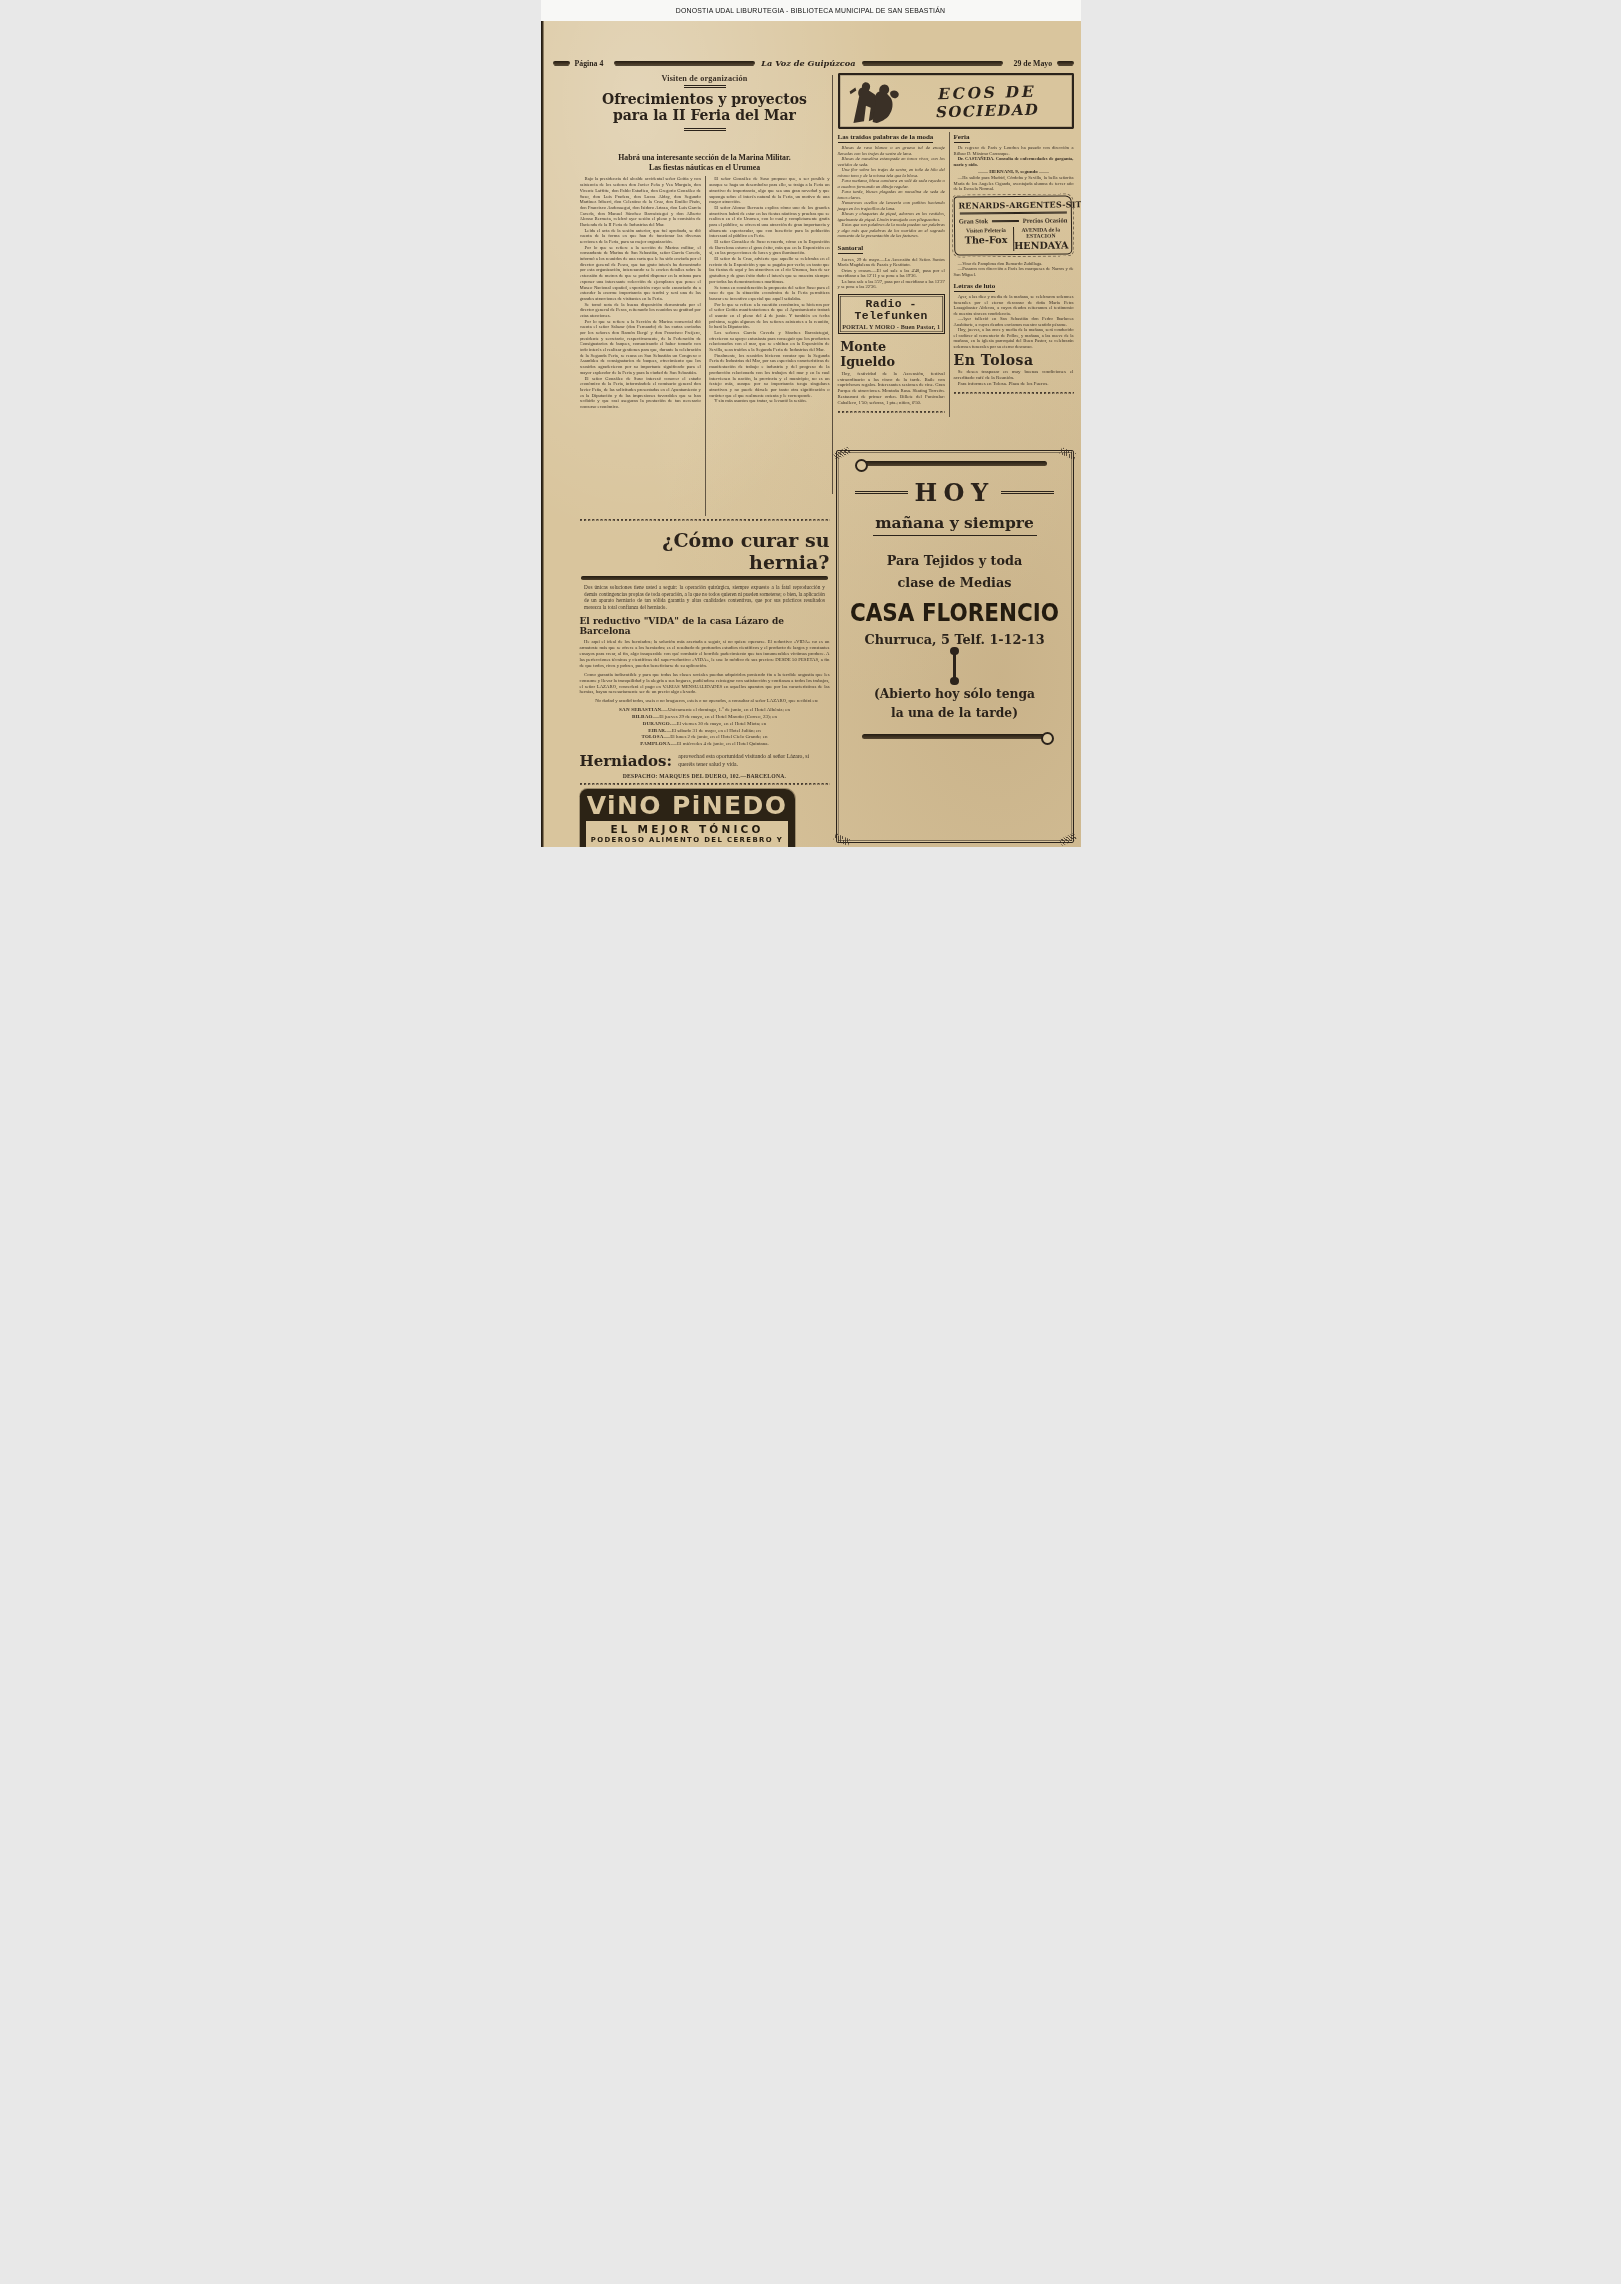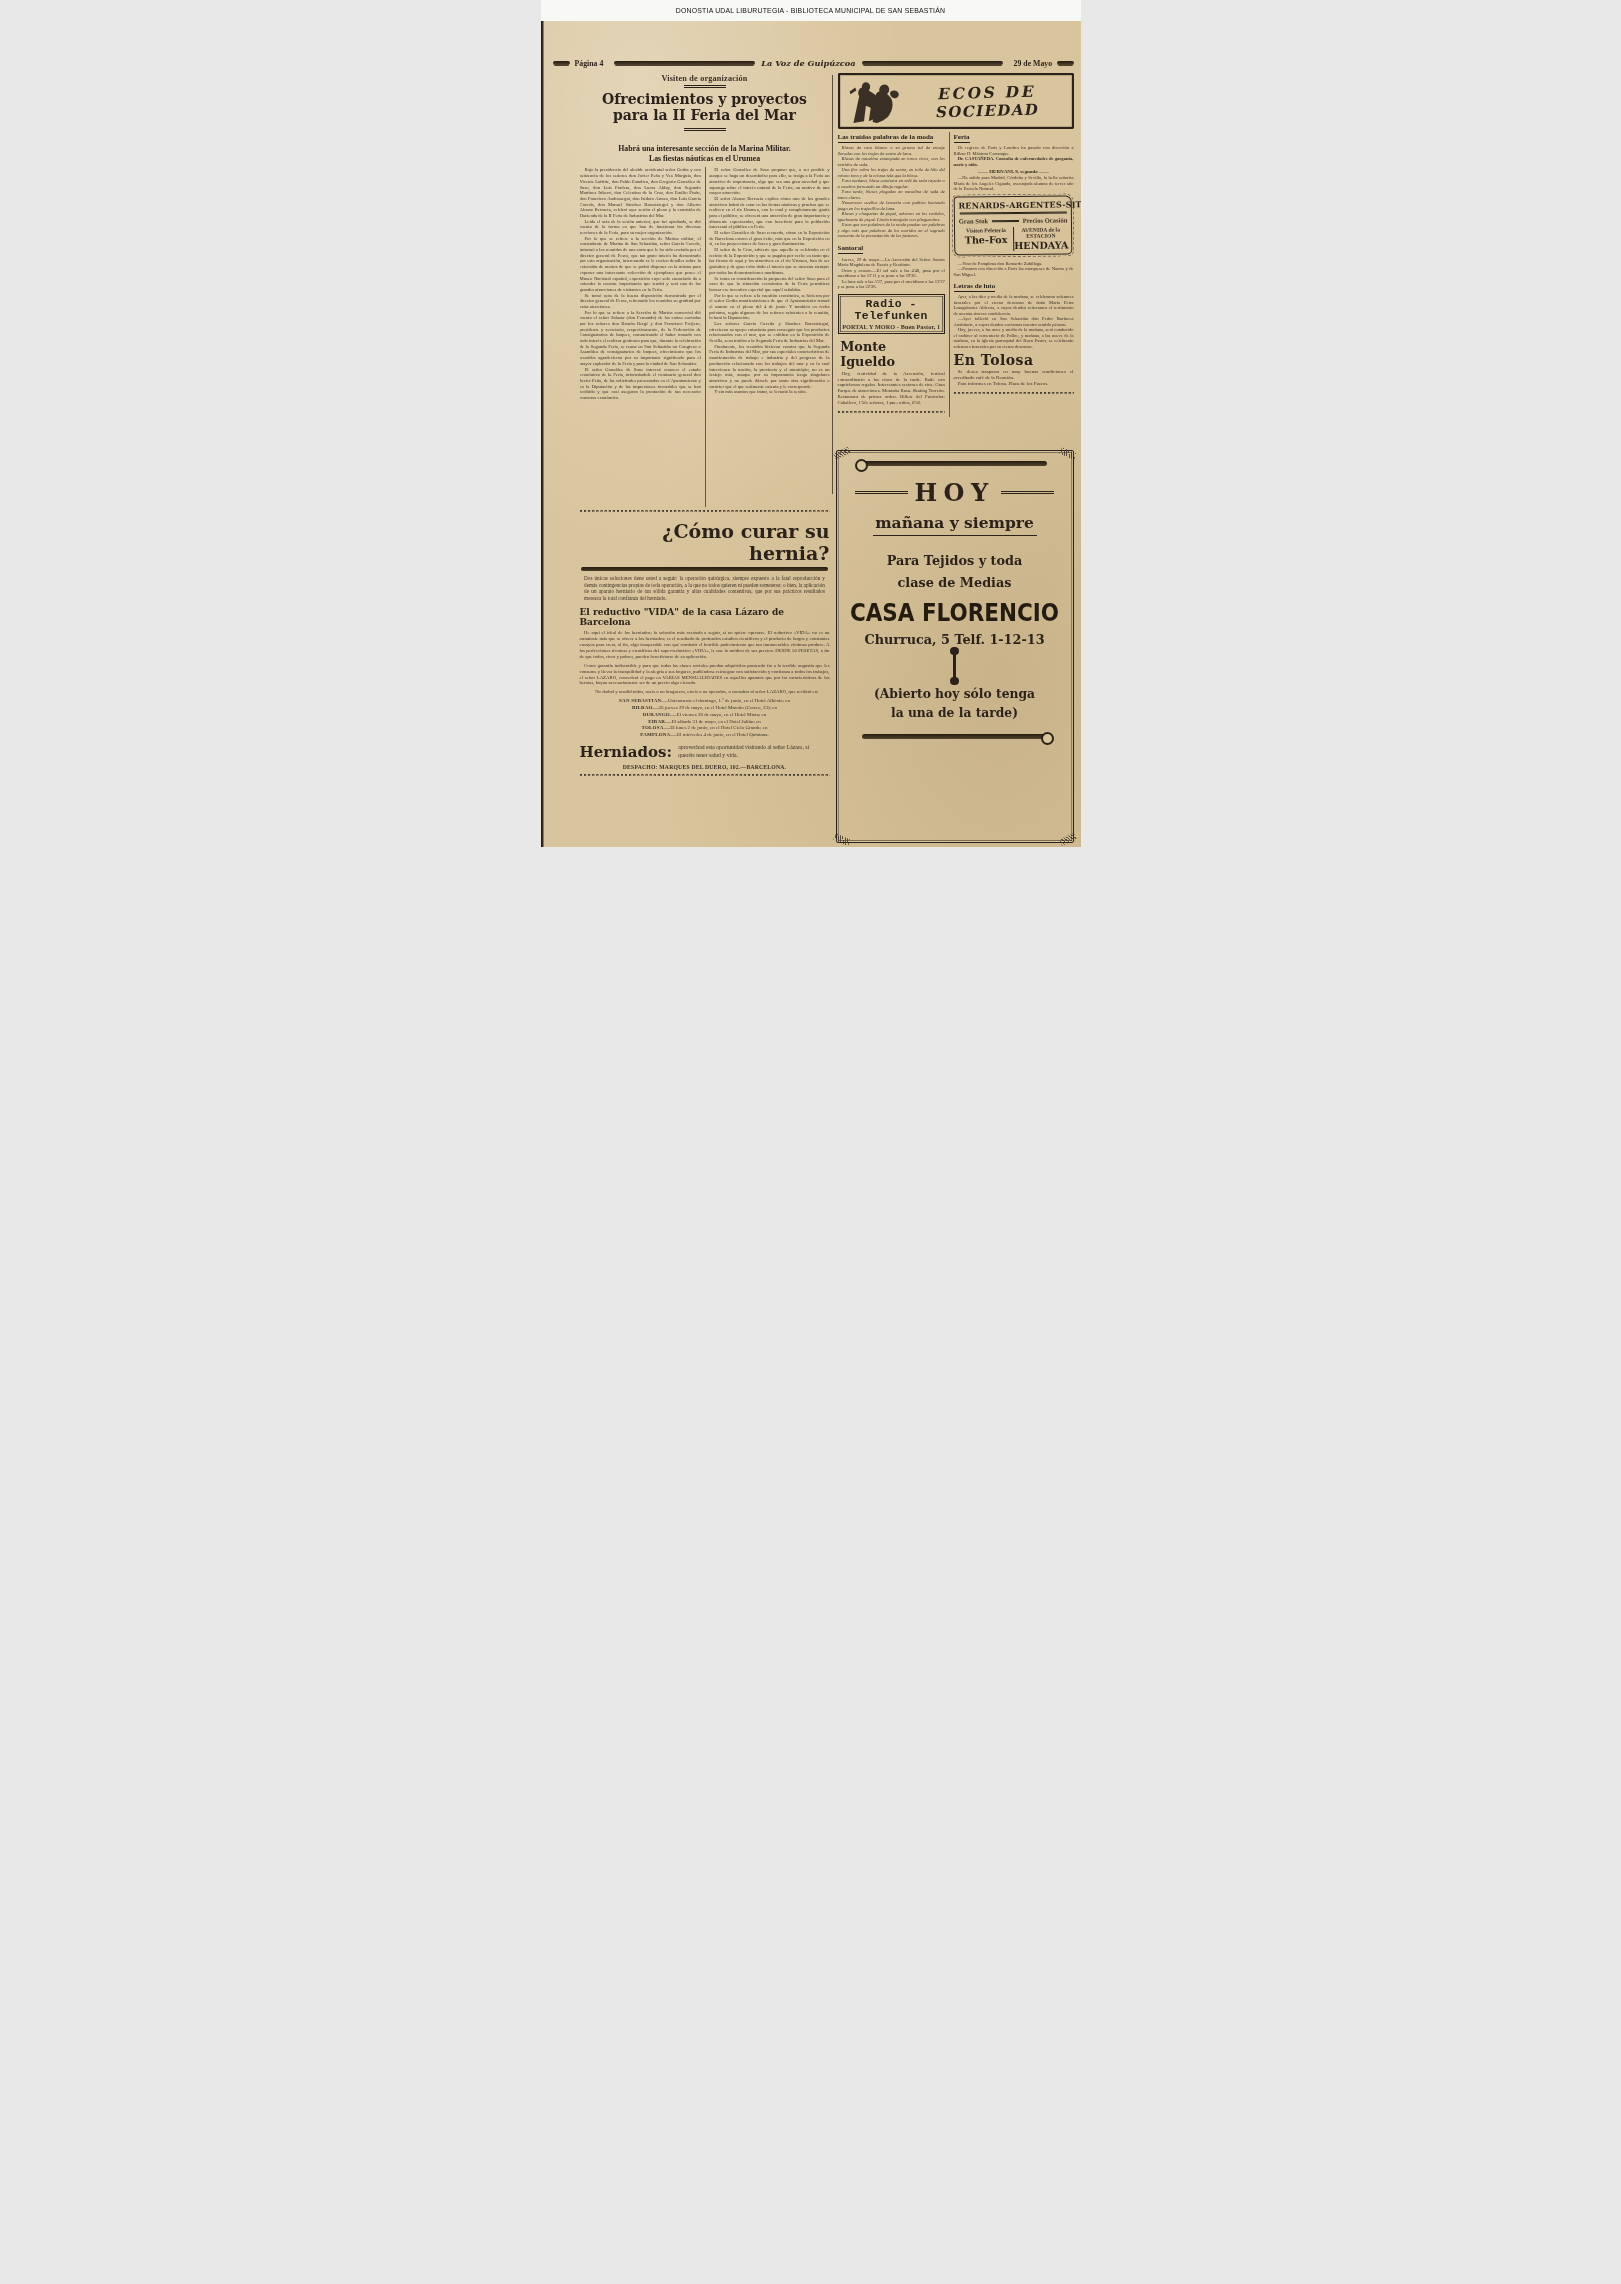--- a/index.html
+++ b/index.html
@@ -25,21 +25,21 @@
   .mbar{height:4.1px; background:linear-gradient(#241c12,#52432e); border-radius:2.3px; box-shadow:0 1.8px 0 -0.9px rgba(42,33,20,.8);}
   .mbar.stub{width:17.4px;}
   .mbar.long{flex:1; margin:0 6.4px;}
   .mtext{font-weight:bold; font-size:7.8px; color:var(--ink2); white-space:nowrap;}
   .mtitle{font-family:"DejaVu Serif", serif; font-style:italic; font-weight:bold; font-size:8.2px;}
   
   #feria{position:absolute; top:74px; left:39px; width:250px;}
   .kicker{text-align:center; font-weight:bold; font-size:8.2px; letter-spacing:0.2px;}
   .double-rule{width:42px; margin:2.3px auto 3.7px; border-top:1.4px solid var(--ink2); border-bottom:0.9px solid var(--ink2); height:3.2px;}
   .headline{font-family:"DejaVu Serif", serif; text-align:center; font-weight:bold; font-size:14px; line-height:1.12; color:var(--ink2); margin-top:1.8px;}
-  .subhead{text-align:center; font-weight:bold; font-size:7.8px; line-height:1.25; margin-top:13px; color:var(--ink2);}
+  .subhead{text-align:center; font-weight:bold; font-size:7.8px; line-height:1.25; margin-top:22px; color:var(--ink2);}
   .cols{display:flex; margin-top:3.7px; height:340px; overflow:hidden;}
   .col{width:50%; padding-right:3.7px;}
   .col+.col{border-left:0.7px solid rgba(58,48,38,.75); padding-left:3.7px; padding-right:0;}
   .bodytext p{font-size:4.7px; line-height:1.21; text-align:justify; text-indent:5px;}
   .zz{height:3.2px; margin:2.7px 0;
       background:linear-gradient(-45deg, transparent 72%, var(--ink) 0) 0 0/4.1px 3.2px,
                  linear-gradient(45deg, transparent 72%, var(--ink) 0) 2.1px 0/4.1px 3.2px; opacity:.9;}
   
   .hernia-head{font-family:"DejaVu Serif", serif; font-weight:bold; font-size:19px; text-align:right; color:var(--ink2); margin-top:7px;}
   .fat-rule{height:3.7px; background:linear-gradient(#241c12,#4a3c28); border-radius:1.8px; margin:2.7px 1.8px 4.6px;}
@@ -187,20 +187,28 @@
         <div><b>PAMPLONA.—</b><span>El miércoles 4 de junio, en el Hotel Quintana.</span></div>
       </div>
       <div class="herniados">
         <span class="big">Herniados:</span>
         <span class="txt" style="max-width:132px;">aprovechad esta oportunidad visitando al señor Lázaro, si queréis tener salud y vida.</span>
       </div>
       <div class="despacho">DESPACHO: MARQUES DEL DUERO, 102.—BARCELONA.</div>
     </div>
     <div class="zz"></div>
 
+    <div class="vino">
+      <div class="vino-title">ViNO PiNEDO</div>
+      <div class="vino-panel">
+        <div class="vino-sub">EL MEJOR TÓNICO</div>
+        <div class="vino-line">PODEROSO ALIMENTO DEL CEREBRO Y</div>
+        <div class="vino-line">~ DEL SISTEMA NERVIOSO ~</div>
+      </div>
+    </div>
   </div>
 
   <div id="vdiv"></div>
 
   <div id="right">
     <div class="ecos-box">
       <svg class="ecos-art" viewBox="0 0 130 100">
         <path fill="#3a3026" d="M18,96 L30,40 C26,34 28,24 36,22 C34,14 42,8 48,12 C54,15 54,23 50,28 L62,36 C68,42 70,52 66,62 L60,88 L50,92 L54,64 L44,60 L40,92 Z"></path>
         <path fill="#3a3026" d="M58,94 L64,52 C60,44 64,32 72,30 C70,20 80,12 88,17 C94,21 94,31 88,35 L96,44 C102,54 100,70 92,80 C86,88 74,94 66,96 Z"></path>
         <path fill="#3a3026" d="M96,30 C102,26 110,28 112,34 C114,40 108,46 102,44 C96,42 92,34 96,30 Z"></path>

